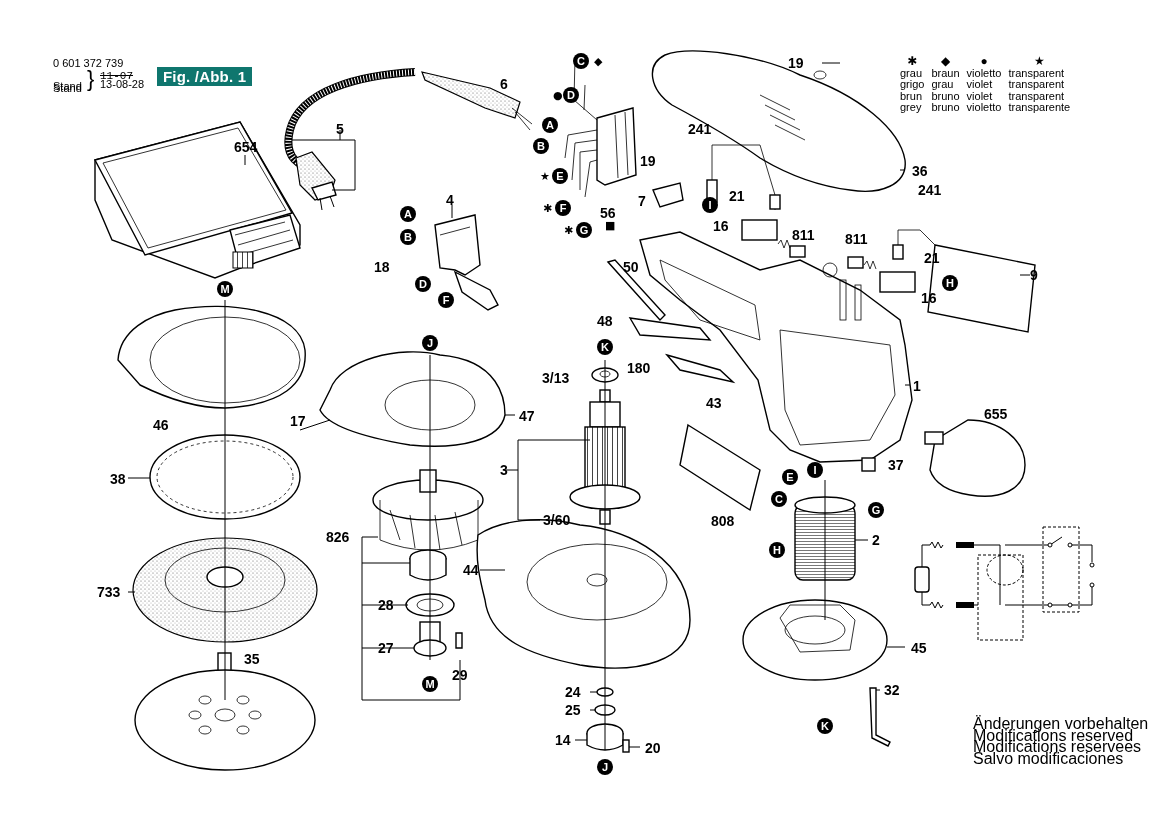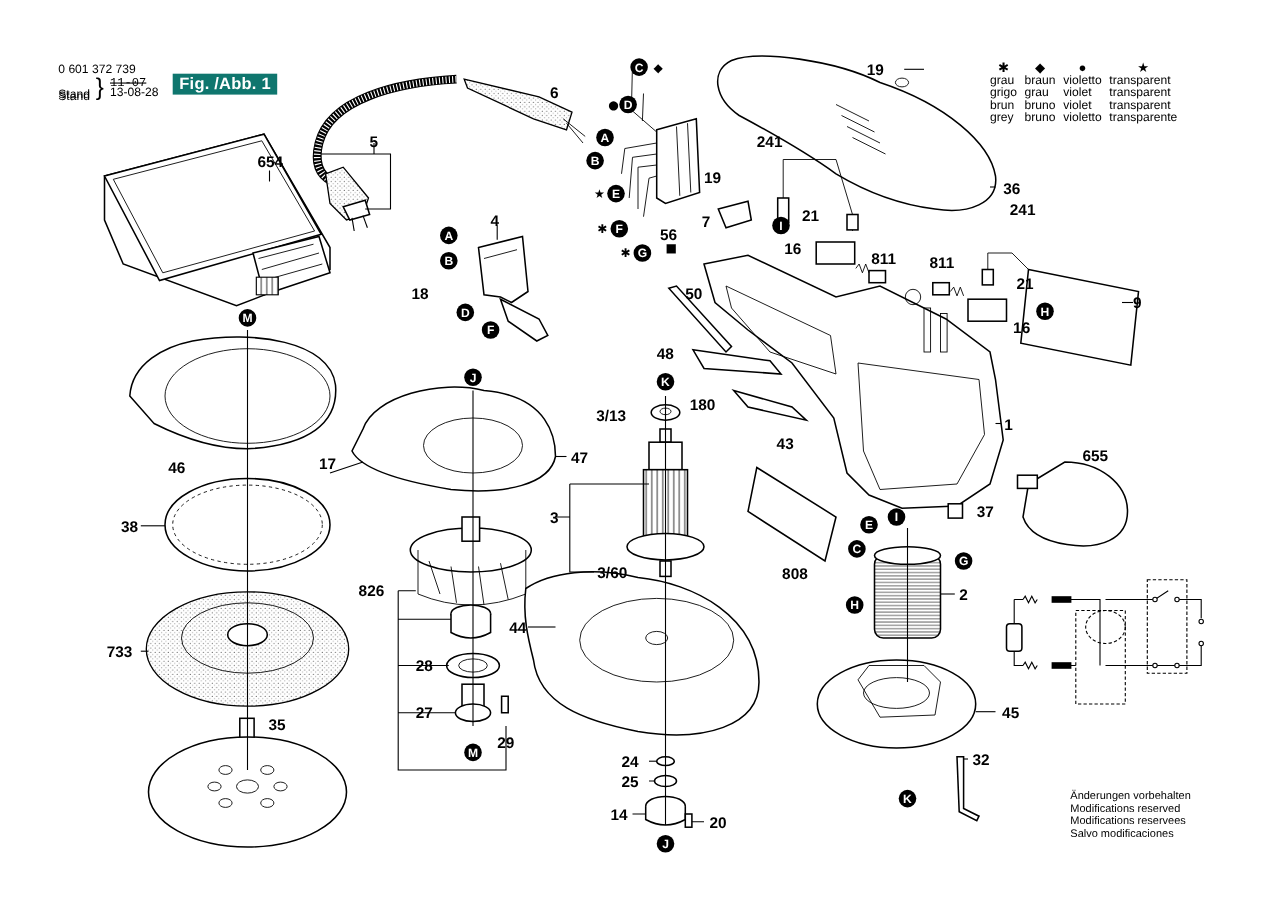--- a/index.html
+++ b/index.html
@@ -5,21 +5,21 @@
   html, body { margin:0; padding:0; background:#ffffff; }
   body { width:1169px; height:826px; position:relative; overflow:hidden;
          font-family:"Liberation Sans", sans-serif; color:#000; }
   .hdr { position:absolute; font-size:11px; line-height:12px; }
   .figbox { position:absolute; left:157px; top:67px; background:#0f766e; color:#fff;
             font-weight:bold; font-size:15px; padding:1px 6px; letter-spacing:0.2px; }
   .legend { position:absolute; left:900px; top:56px; font-size:11px; line-height:11.5px; }
   .legend table { border-collapse:collapse; }
   .legend td { padding:0 7px 0 0; white-space:nowrap; }
   .legend td.sym { text-align:center; font-size:12px; }
-  .notes { position:absolute; left:973px; top:718px; font-size:10px; line-height:11.5px; }
+  .notes { position:absolute; left:973px; top:718px; font-size:16px; line-height:11.5px; }
   svg#drawing { position:absolute; left:0; top:0; }
   .lbl { font-family:"Liberation Sans", sans-serif; font-weight:bold; font-size:14px; fill:#000; }
   .badge-t { font-family:"Liberation Sans", sans-serif; font-weight:bold; font-size:11px; fill:#fff; }
   .sym-t { font-family:"DejaVu Sans", sans-serif; font-size:11px; fill:#000; }
   .ln { stroke:#000; stroke-width:1; fill:none; }
   .part { stroke:#000; stroke-width:1.4; fill:#fff; }
   .thin { stroke:#000; stroke-width:0.8; fill:none; }
   .dots { fill:url(#stipple); stroke:#000; stroke-width:1.2; }
 </style>
 </head>

